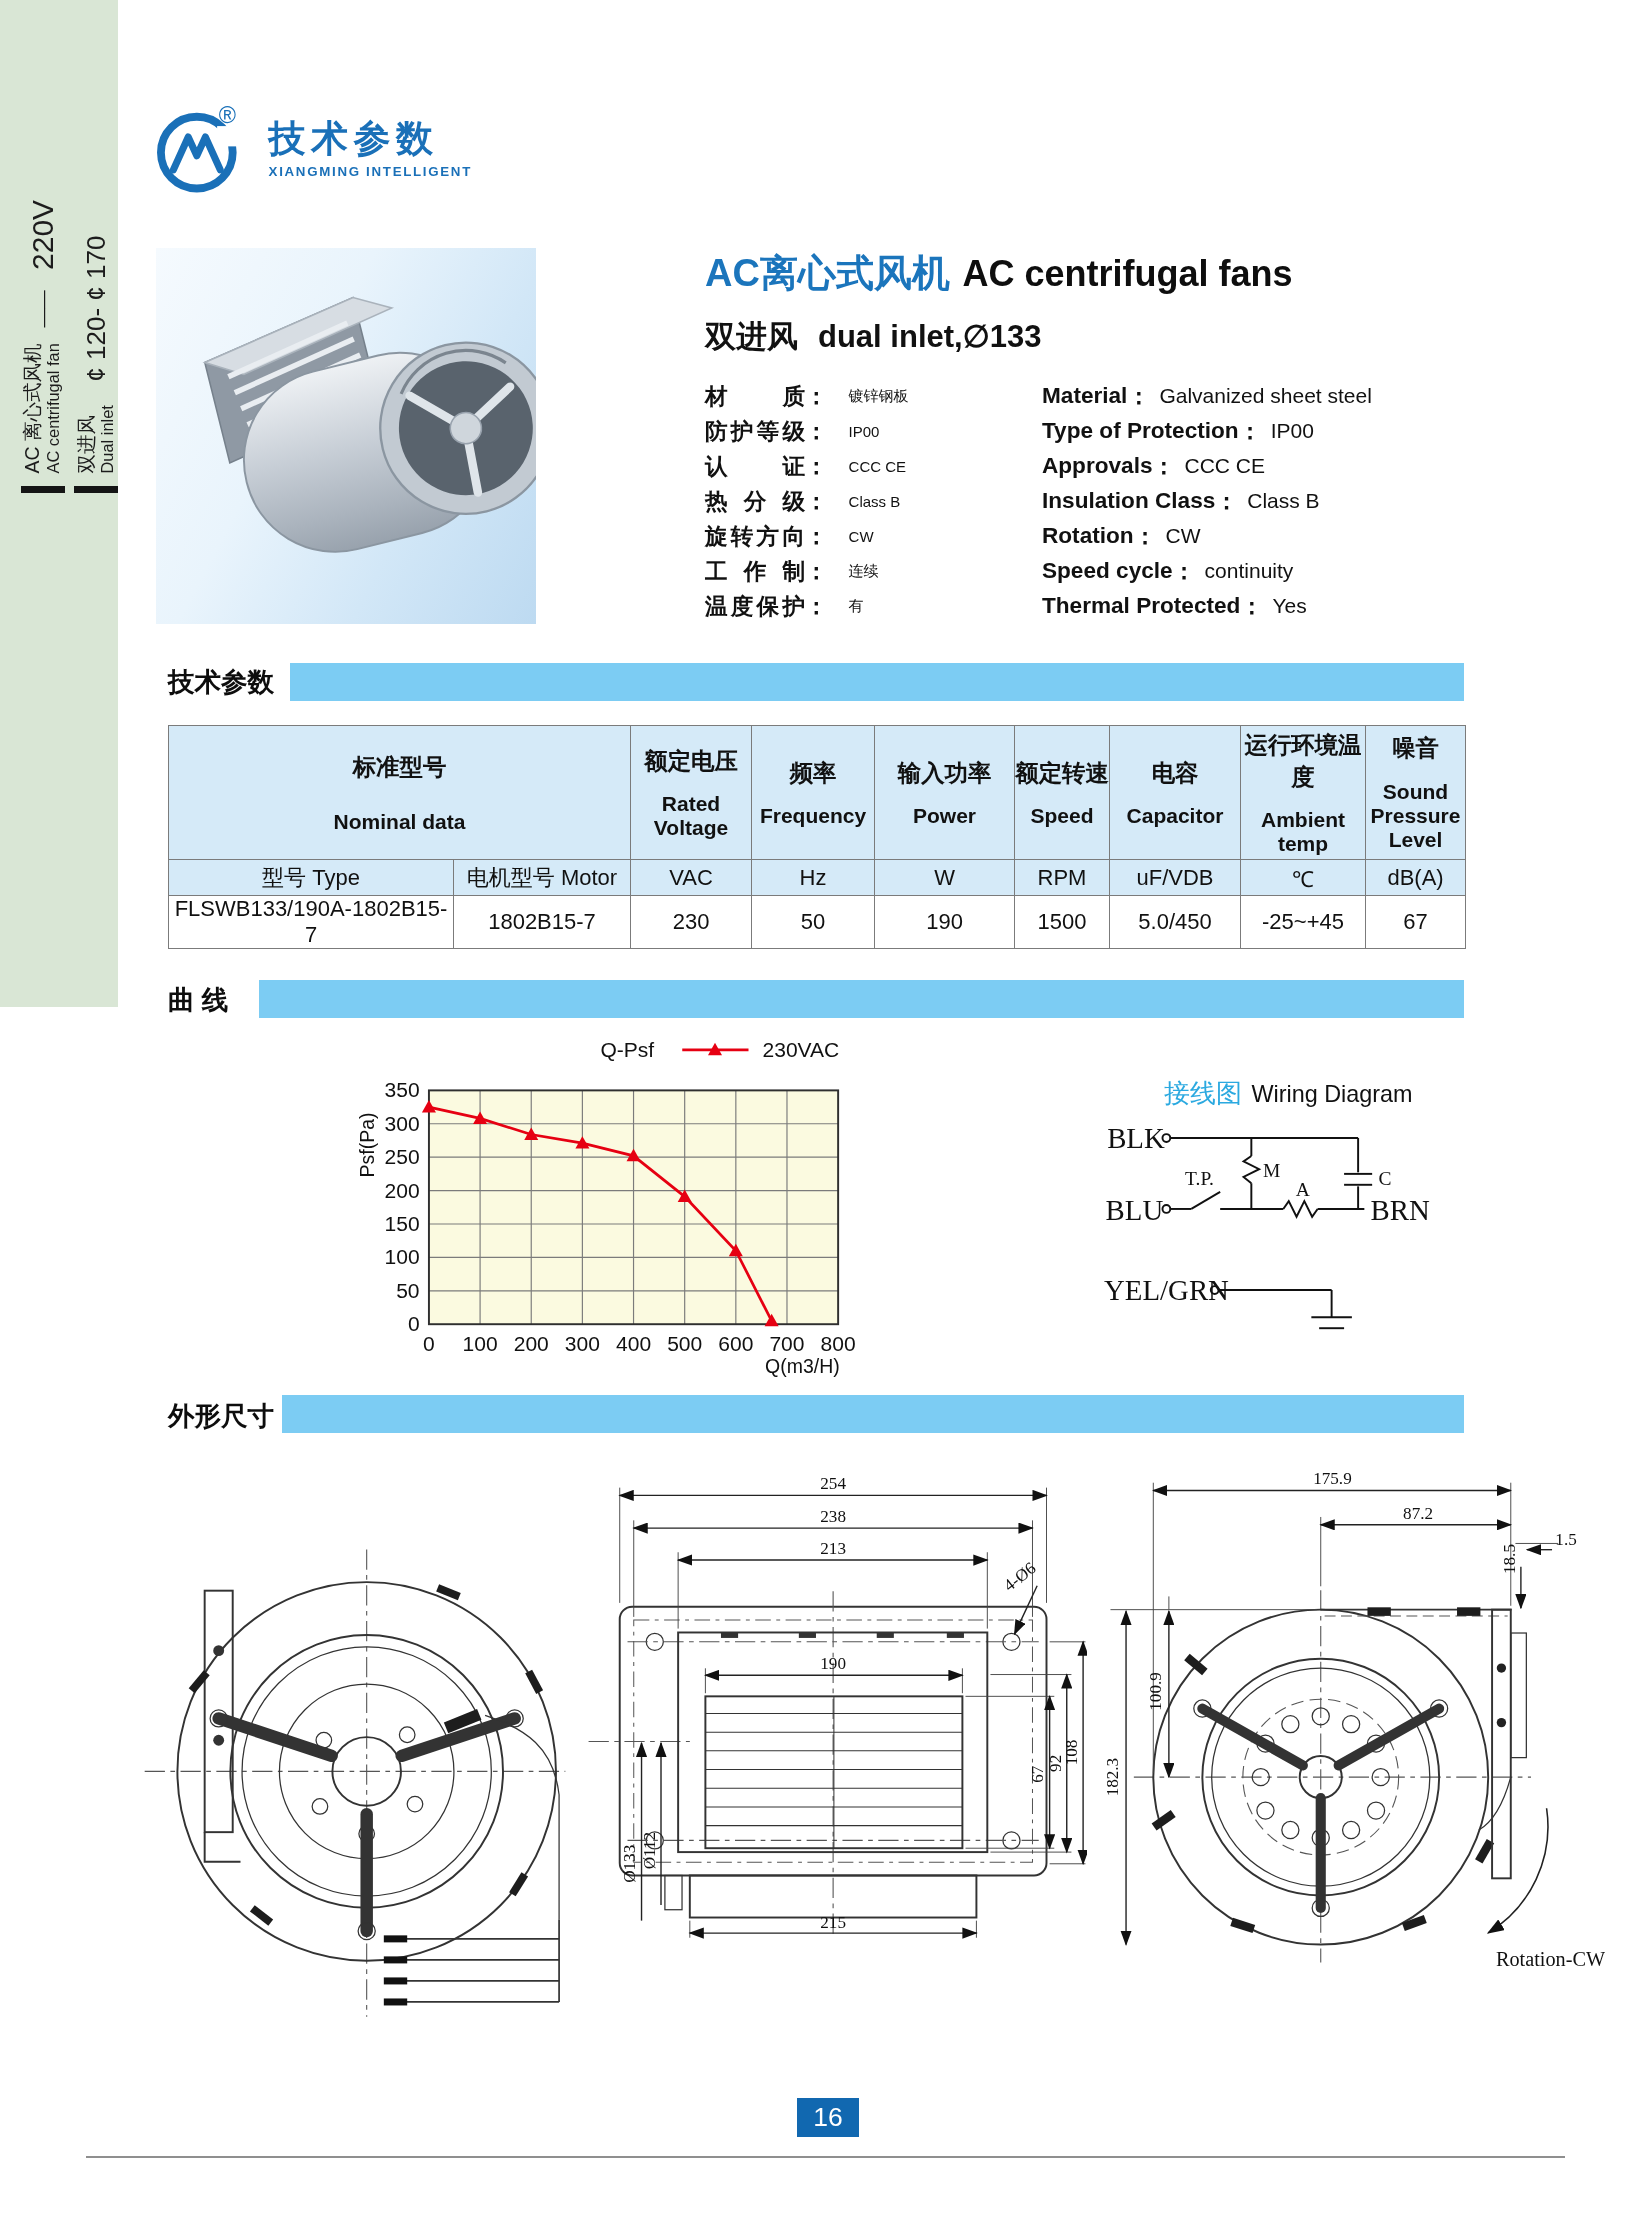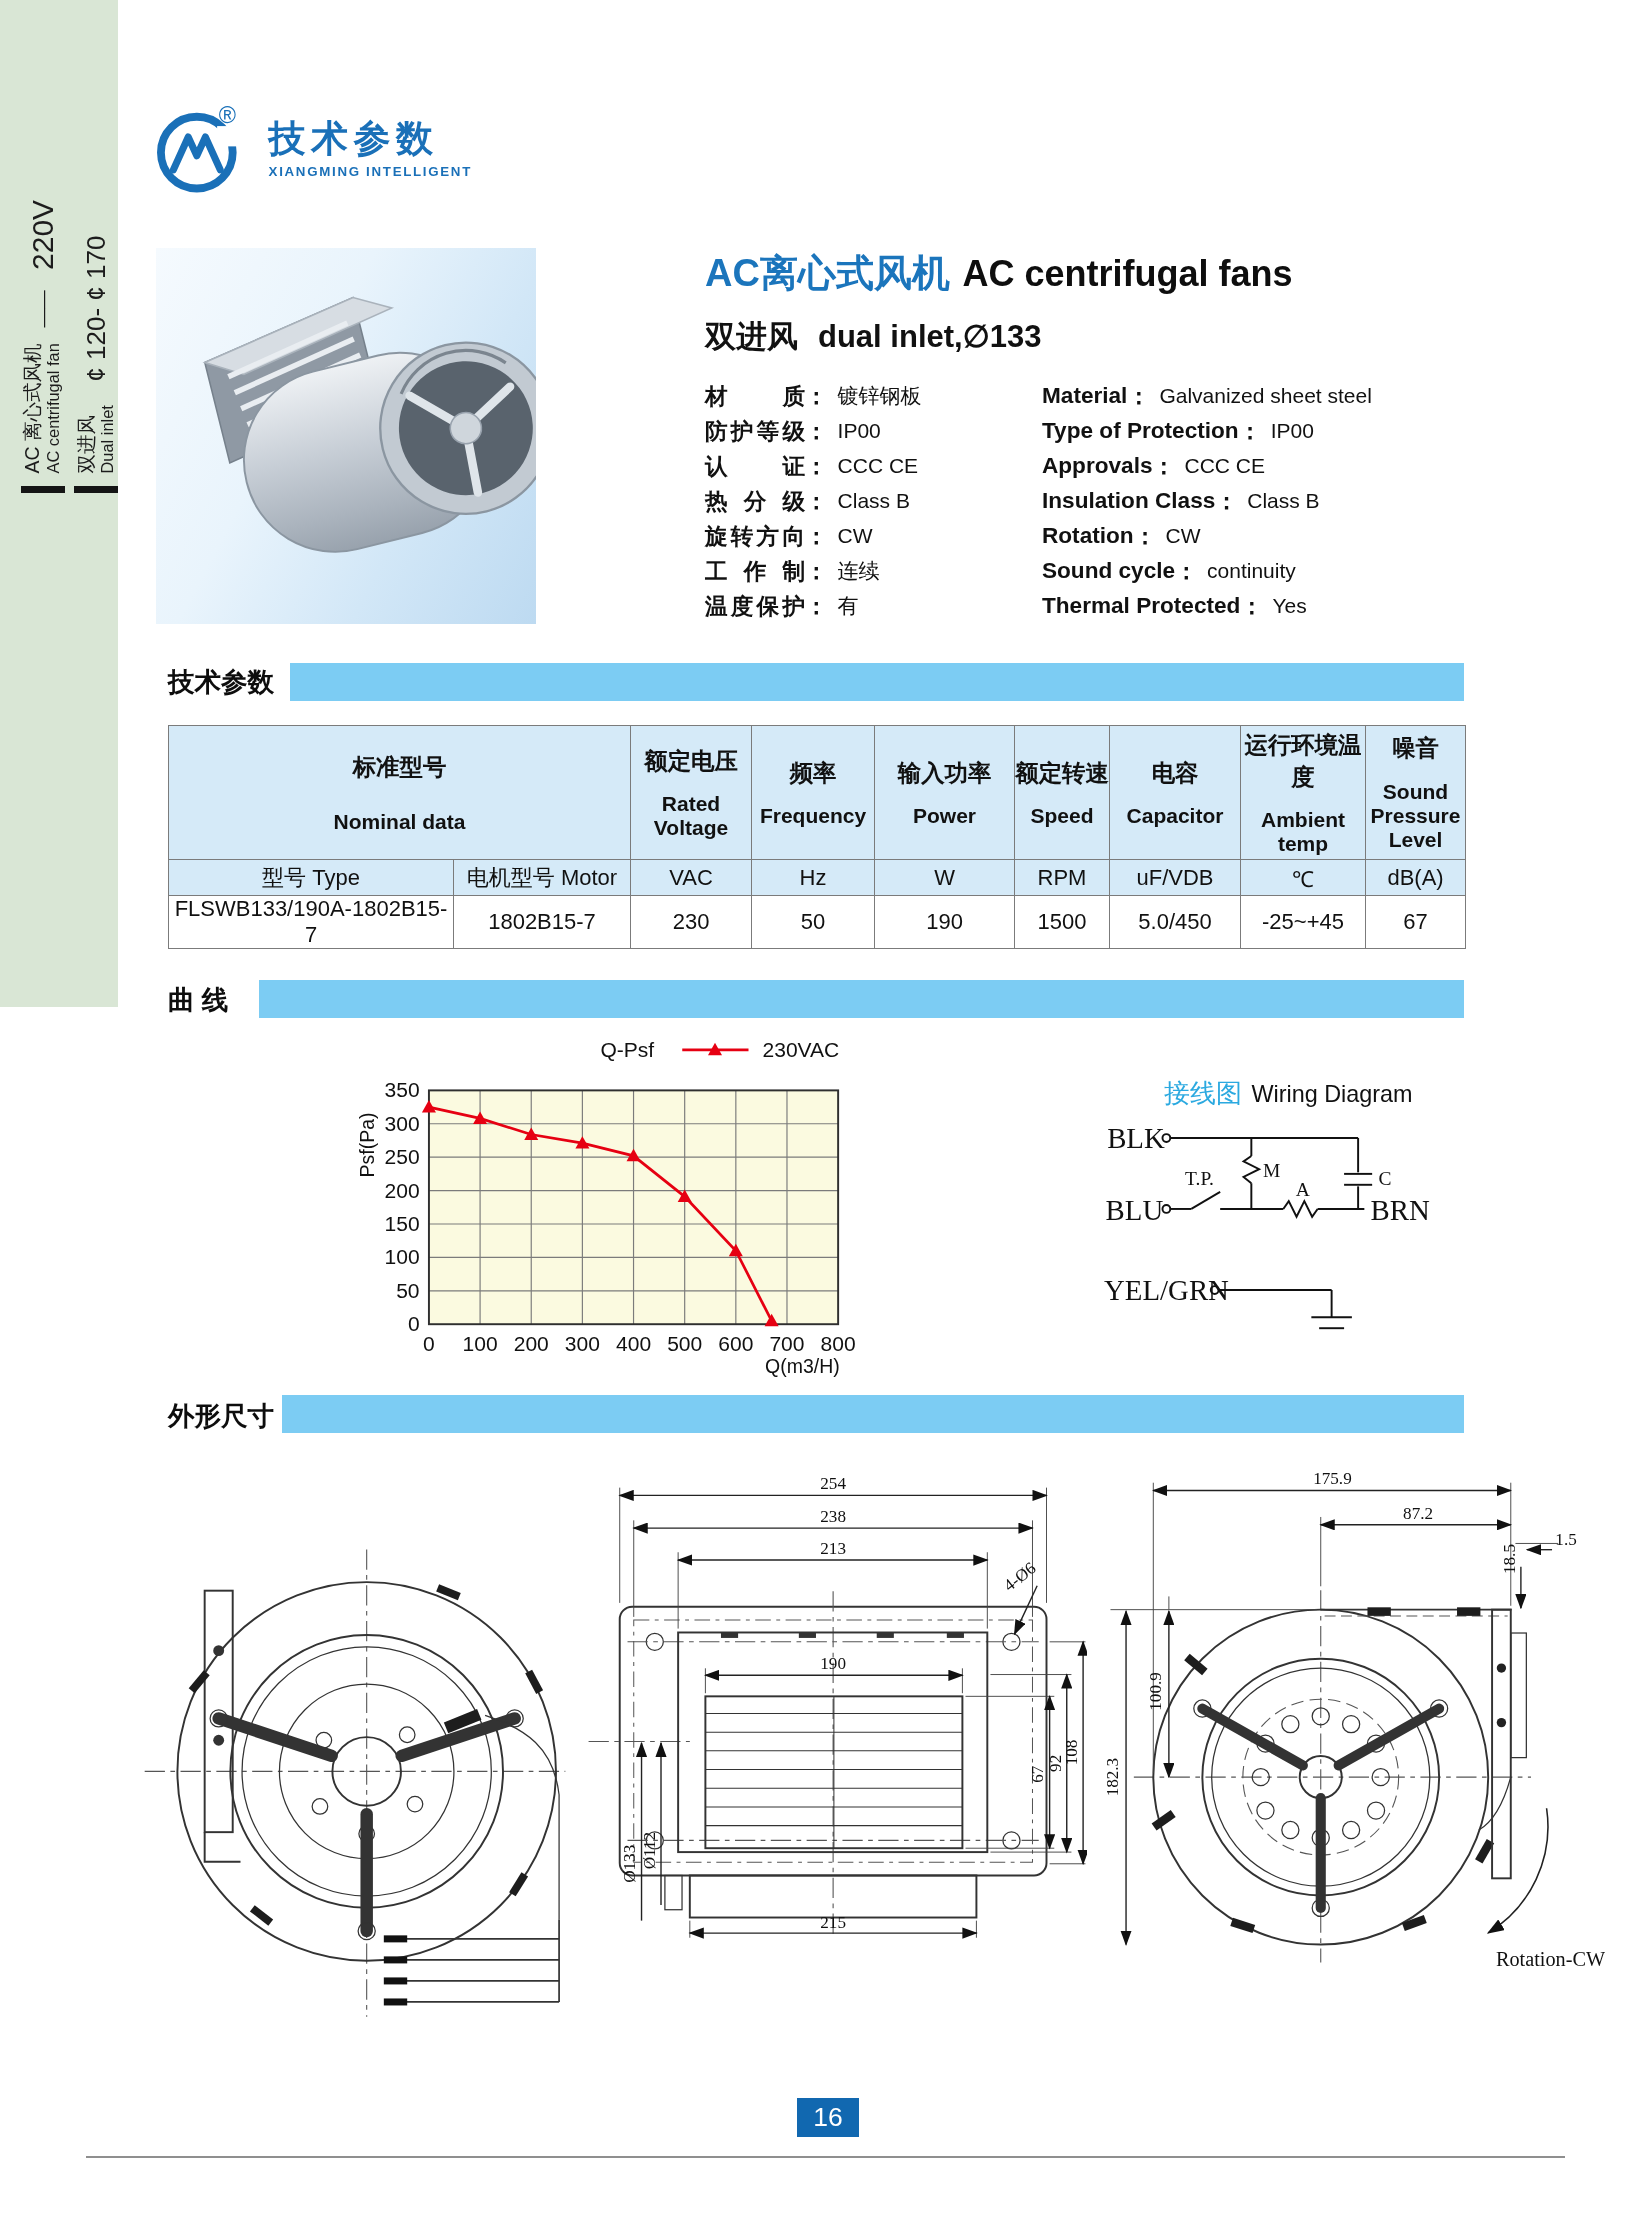--- a/index.html
+++ b/index.html
@@ -35,21 +35,21 @@
   .t1-zh{font-size:38px;font-weight:700;color:#1b75bc;}
   .t1-en{font-size:36px;font-weight:600;color:#0e0e0e;margin-left:12.5px;}
   .t2{display:flex;align-items:baseline;margin-top:3.1px;}
   .t2-zh{font-size:31px;font-weight:700;}
   .t2-en{font-size:31px;font-weight:700;margin-left:20px;margin-top:16px;}
   .specs{margin-top:18.7px;}
   .spec-row{display:flex;align-items:flex-end;height:35px;font-size:22.6px;}
   .spec-zh{width:337px;display:flex;align-items:center;}
   .zh-label{width:100px;font-weight:700;text-align:justify;text-align-last:justify;}
   .zh-colon{font-weight:700;}
-  .zh-value{margin-left:10px;font-size:21px;}
+  .zh-value{margin-left:21px;font-size:15px;}
   .spec-en{display:flex;align-items:center;}
   .en-label{font-weight:700;font-size:22.6px;}
   .en-colon{font-weight:700;}
   .en-value{margin-left:9.4px;font-size:21px;}
 
   
   .sec-label{font-size:26.5px;font-weight:700;color:#0d0d0d;white-space:pre;}
   .sec-bar{background:#7cccf3;height:38px;}
 
   
@@ -230,21 +230,21 @@
             <span class="en-value">CW</span>
           </div>
       </div>
       <div class="spec-row">
         <div class="spec-zh">
             <span class="zh-label">工 作 制</span>
             <span class="zh-colon">：</span>
             <span class="zh-value">连续</span>
           </div>
         <div class="spec-en">
-            <span class="en-label">Sound cycle</span>
+            <span class="en-label">Speed cycle</span>
             <span class="en-colon">：</span>
             <span class="en-value">continuity</span>
           </div>
       </div>
       <div class="spec-row">
         <div class="spec-zh">
             <span class="zh-label">温度保护</span>
             <span class="zh-colon">：</span>
             <span class="zh-value">有</span>
           </div>

